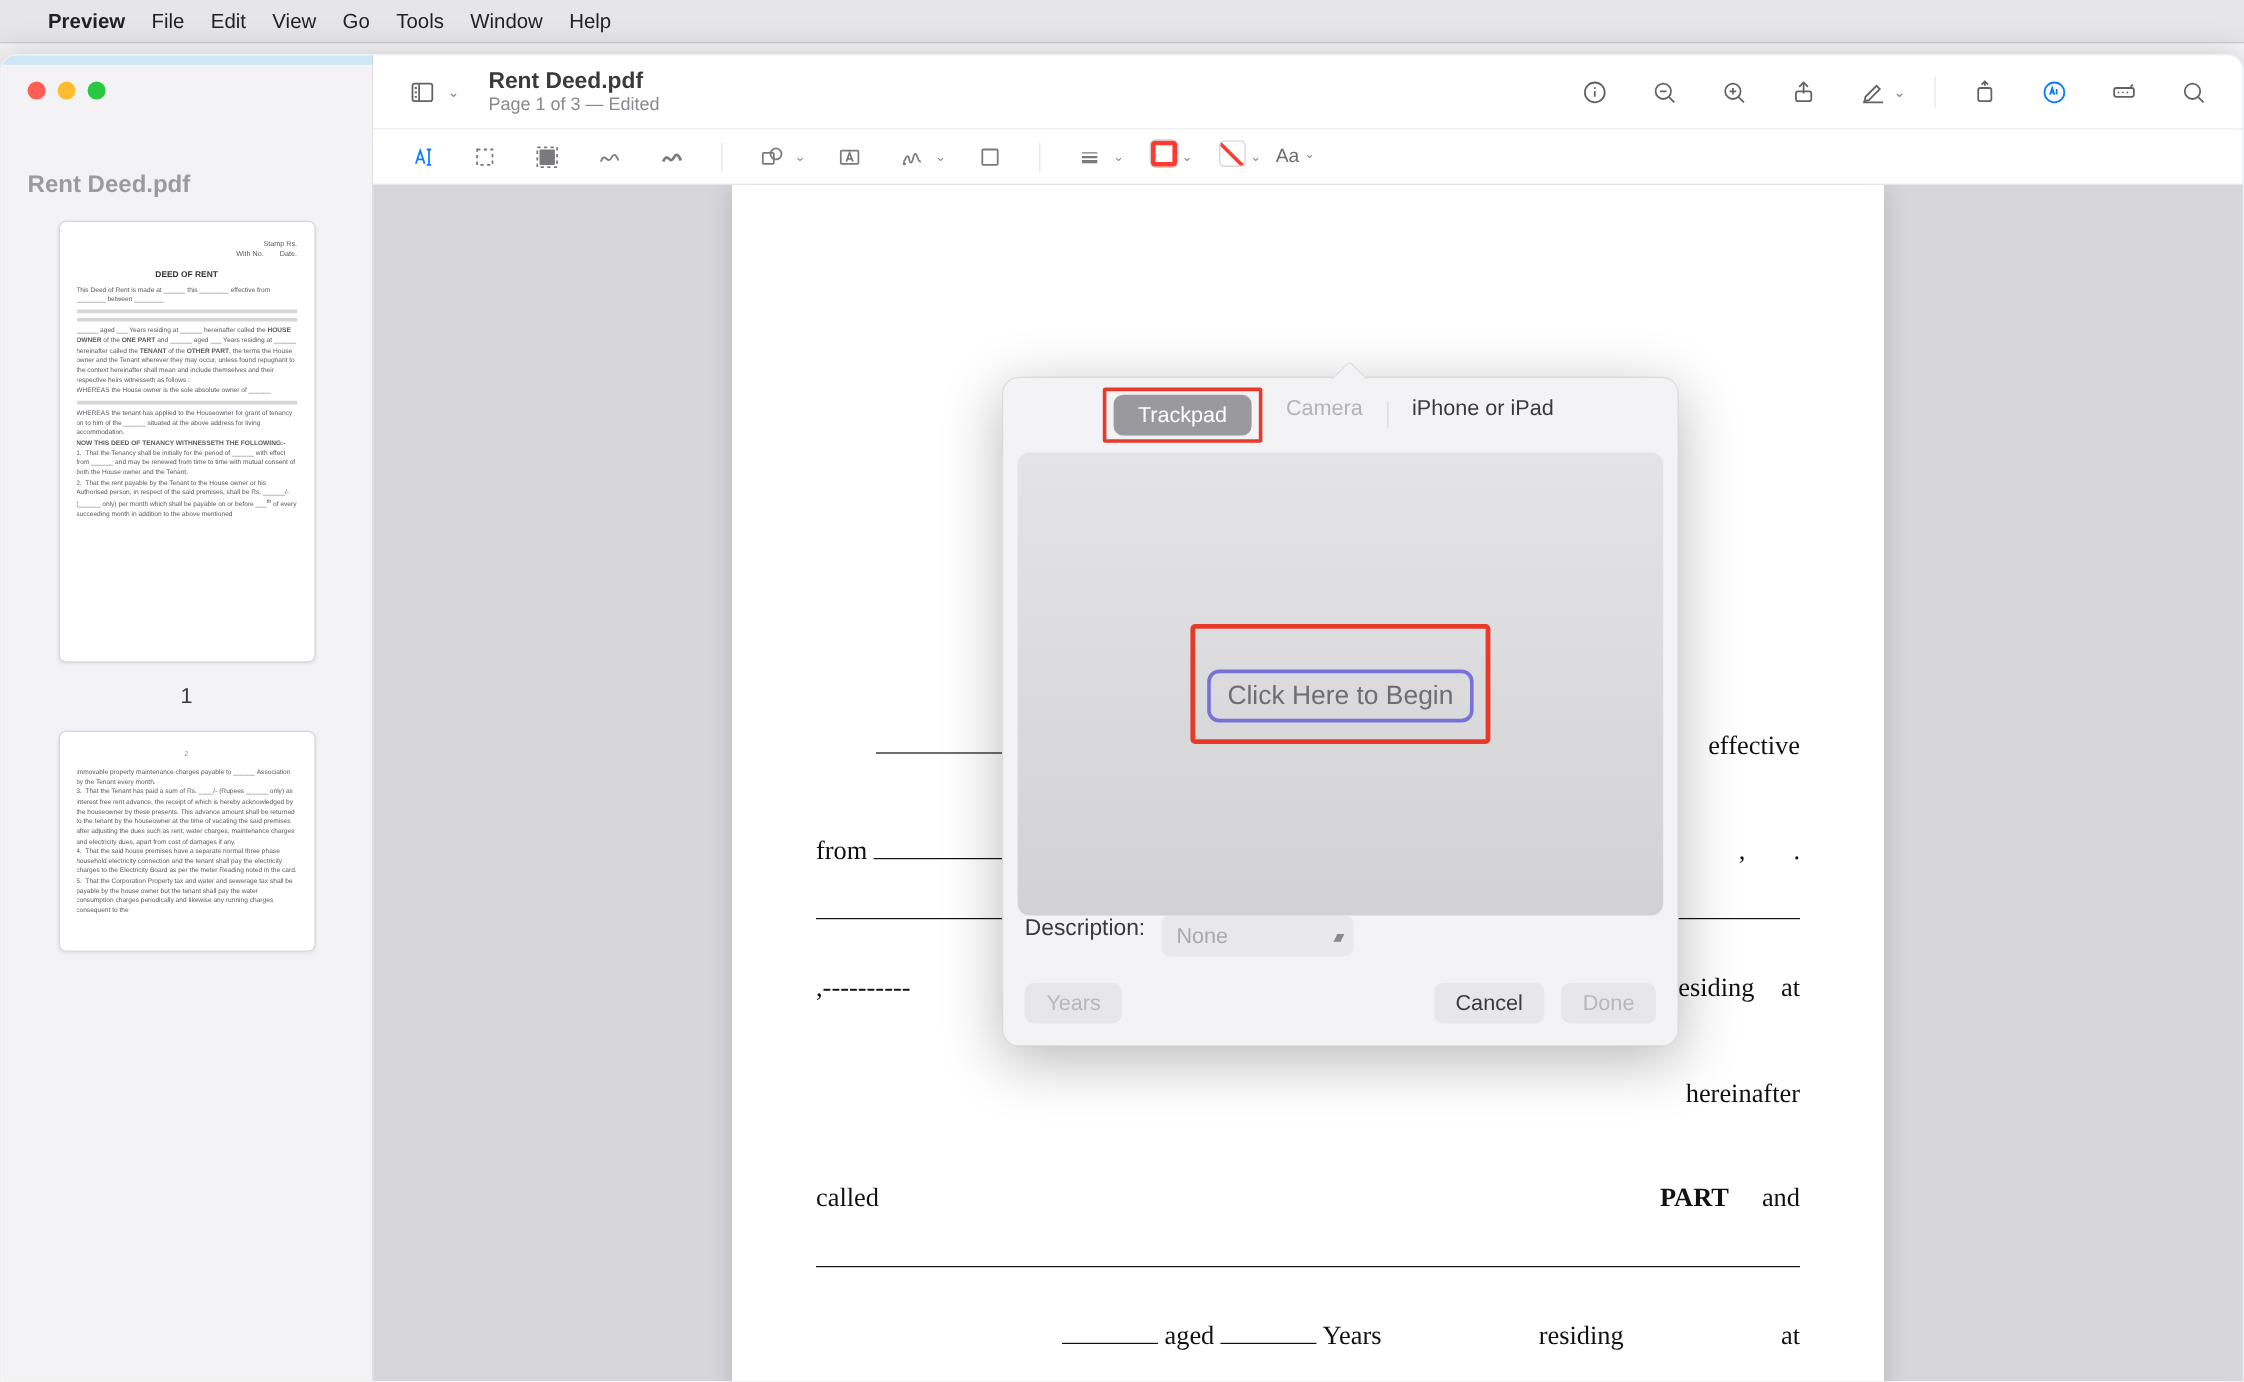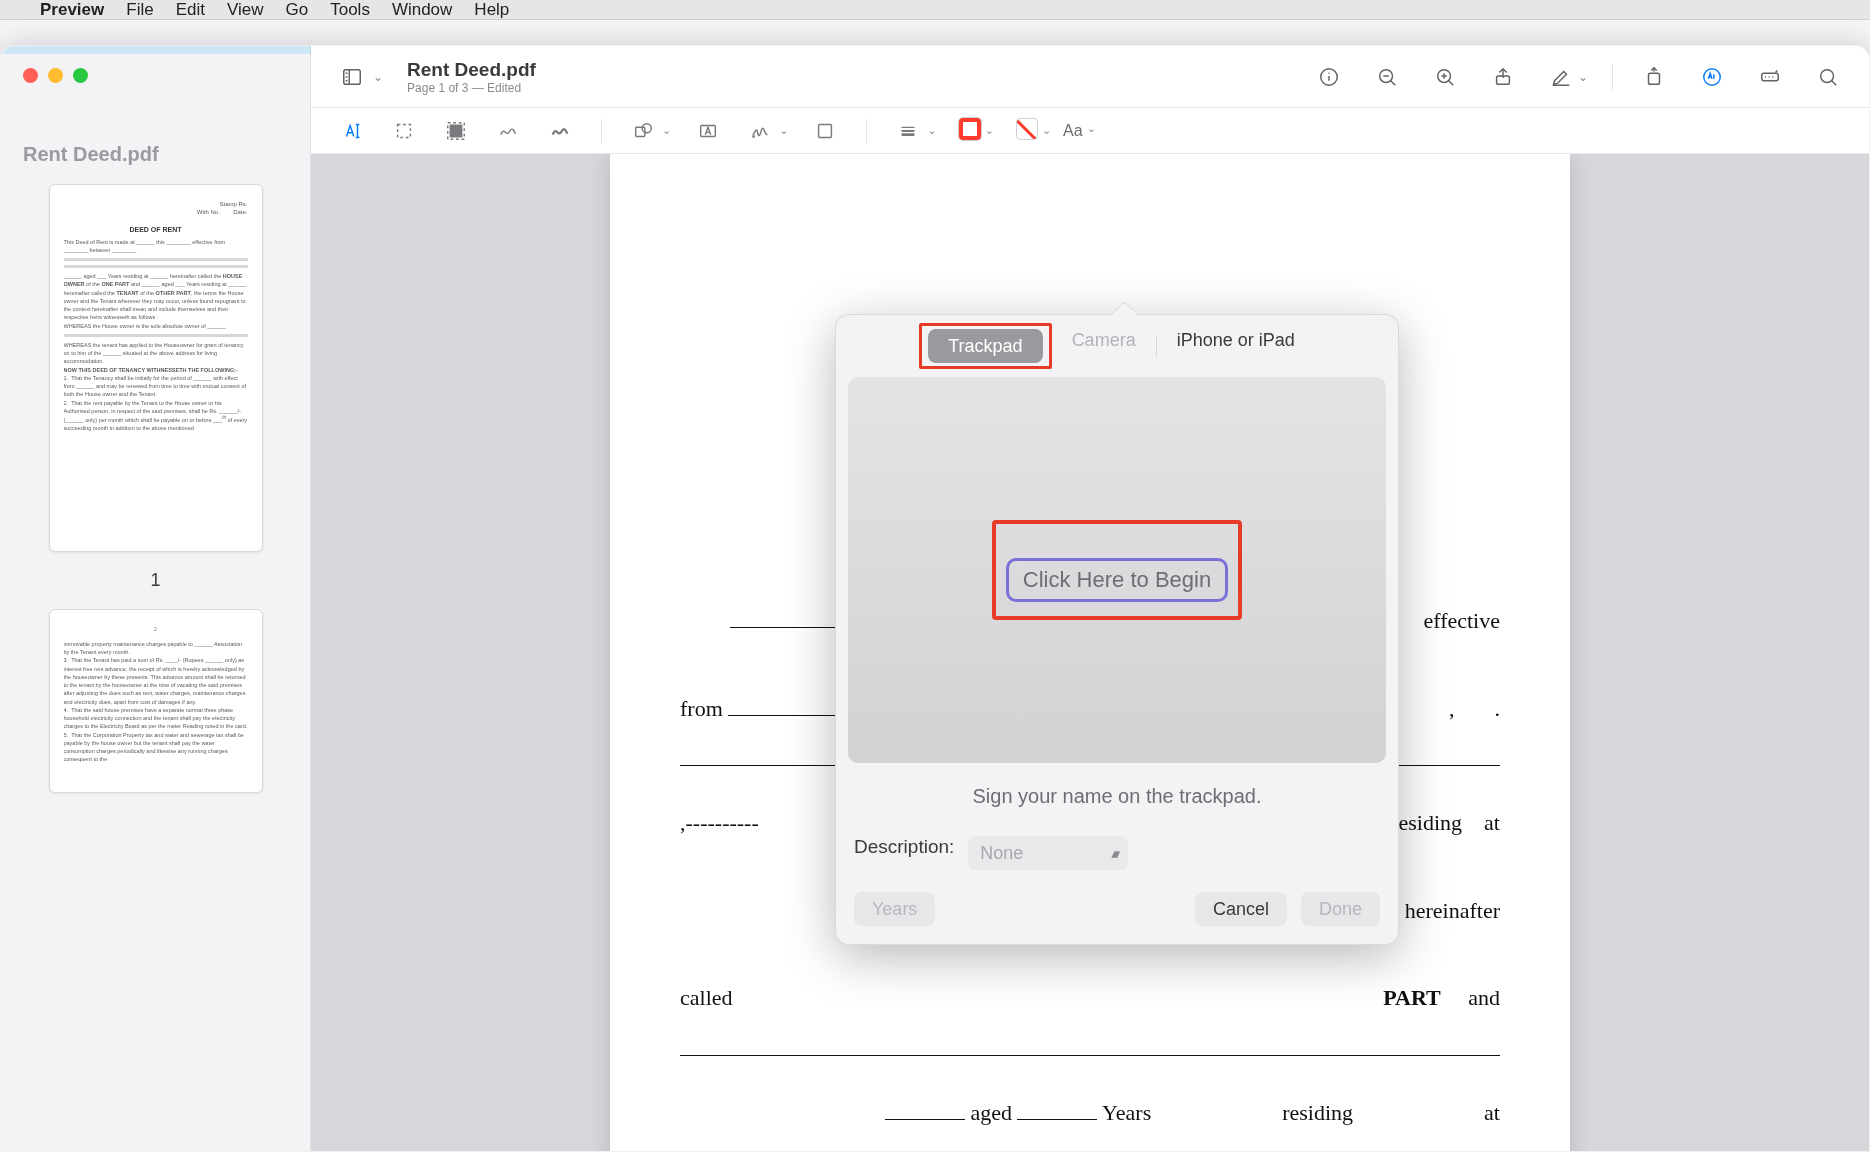--- a/index.html
+++ b/index.html
@@ -1,19 +1,19 @@
 <!DOCTYPE html>
 <html><head>
 <meta charset="utf-8">
 <style>
   * { margin: 0; padding: 0; box-sizing: border-box; }
   html, body { width: 100%; height: 100%; font-family: -apple-system, BlinkMacSystemFont, "Helvetica Neue", sans-serif; background: #f5f5f7; overflow: hidden; }
 
   
-  .menubar { height: 20px; background: #e6e6e8; display: flex; align-items: center; padding: 0 18px; gap: 22px; font-size: 17px; color: #222; border-bottom: 1px solid #cfcfd1; }
+  .menubar { height: 36px; background: #e6e6e8; display: flex; align-items: center; padding: 0 18px; gap: 22px; font-size: 17px; color: #222; border-bottom: 1px solid #cfcfd1; }
   .menubar .apple { font-size: 20px; line-height: 1; }
   .menubar .appname { font-weight: 700; }
   .menubar .menu-item { cursor: default; }
 
   
   .window { position: absolute; left: 0; right: 0; top: 45px; bottom: 0; border-top-left-radius: 14px; border-top-right-radius: 14px; overflow: hidden; background: #fff; box-shadow: 0 2px 30px rgba(0,0,0,0.2); border: 1px solid rgba(0,0,0,0.06); }
   .window-bg-accent { position: absolute; right: -10px; top: 0; width: 20px; bottom: 0; background: linear-gradient(#0aa7ff, #0aa7ff); opacity: 0.25; }
   .window-top-accent { position:absolute; left:0; right:0; top:0; height:8px; background: linear-gradient(#25b4ff,#25b4ff); opacity:0.18; border-top-left-radius:14px; border-top-right-radius:14px; }
 
   .traffic { display: flex; gap: 10px; padding: 22px 0 0 22px; }
@@ -34,21 +34,21 @@
   .thumb-heading { font-weight:700; font-size:7px; color:#333; text-align:center; margin:8px 0 4px; }
   .thumb-small { font-size:5.5px; color:#5a5a5e; line-height:1.5; }
   .thumb-right { text-align:right; font-size:6px; color:#5a5a5e; }
 
   .main { flex: 1; display: flex; flex-direction: column; min-width: 0; position: relative; }
 
   
   .toolbar { display: flex; align-items: center; height: 62px; padding: 0 24px; gap: 24px; border-bottom: 1px solid #e8e8eb; background: #fff; }
   .toolbar .title-block { display: flex; flex-direction: column; }
   .toolbar .title-block .title { font-size: 19px; font-weight: 700; color: #3a3a3c; }
-  .toolbar .title-block .subtitle { font-size: 12px; color: #8a8a8e; }
+  .toolbar .title-block .subtitle { font-size: 15px; color: #8a8a8e; }
   .toolbar .spacer { flex: 1; }
   .tb-btn { width: 34px; height: 34px; display: inline-flex; align-items: center; justify-content: center; color: #636367; border-radius: 6px; }
   .tb-btn svg { width: 22px; height: 22px; stroke: currentColor; fill: none; stroke-width: 1.6; }
   .tb-btn.blue { color: #0a7cff; }
   .view-switch { display:flex; align-items:center; gap:4px; }
   .chev { font-size:12px; color:#8a8a8e; }
 
   .annotbar { display: flex; align-items: center; height: 46px; padding: 0 26px; gap: 24px; border-bottom: 1px solid #e8e8eb; background: #fff; }
   .annotbar .group { display: flex; align-items: center; gap: 22px; }
   .annotbar .sep { width: 1px; height: 24px; background: #e4e4e8; margin: 0 2px; }
@@ -401,21 +401,20 @@
           </div>
 
           <div class="track-area">
             <div class="click-begin-outer">
               <div class="click-begin">
                 <span>Click Here to Begin</span>
               </div>
             </div>
           </div>
 
-          <div class="pop-help">Sign your name on the trackpad.</div>
 
           <div class="pop-row">
             <label>Description:</label>
             <div class="select">
               <span>None</span>
               <span class="updown">▴▾</span>
             </div>
           </div>
 
           <div class="pop-buttons">

